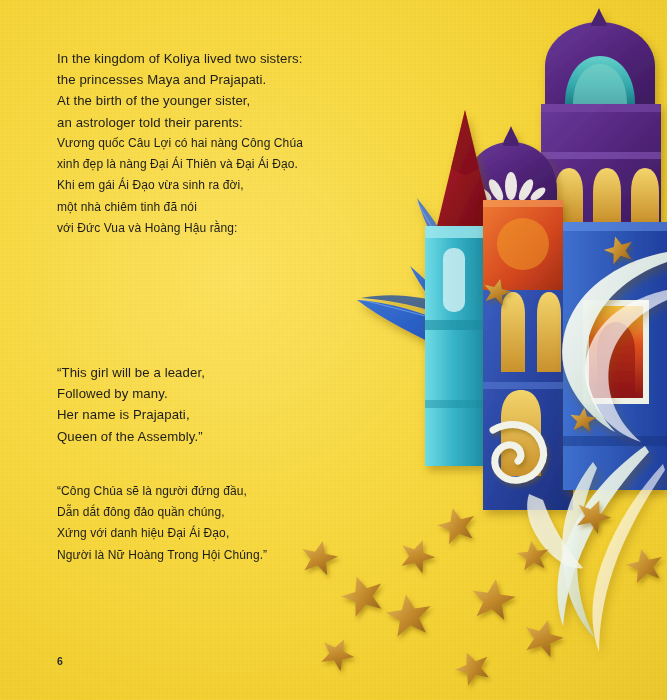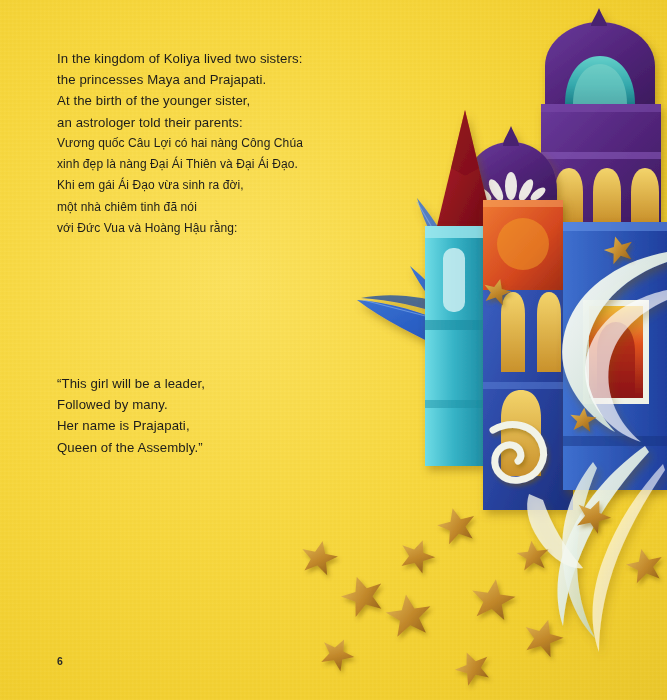--- a/index.html
+++ b/index.html
@@ -40,21 +40,21 @@
     line-height: 21.2px;
     letter-spacing: 0.1px;
   }
   .block-vi {
     font-size: 12px;
     line-height: 21.2px;
     letter-spacing: 0.1px;
   }
   #stanza1-en { top: 48px; }
   #stanza1-vi { top: 133px; }
-  #stanza2-en { top: 373px; }
+  #stanza2-en { top: 362px; }
   #stanza2-vi { top: 481px; }
 
   .page-number {
     position: absolute;
     left: 57px;
     top: 655px;
     font-size: 10.5px;
     font-weight: bold;
     color: #2a2a28;
   }
@@ -304,15 +304,19 @@
 xinh đẹp là nàng Đại Ái Thiên và Đại Ái Đạo.
 Khi em gái Ái Đạo vừa sinh ra đời,
 một nhà chiêm tinh đã nói
 với Đức Vua và Hoàng Hậu rằng:</div>
 
   <div class="text-block block-en" id="stanza2-en">“This girl will be a leader,
 Followed by many.
 Her name is Prajapati,
 Queen of the Assembly.”</div>
 
+  <div class="text-block block-vi" id="stanza2-vi">“Công Chúa sẽ là người đứng đầu,
+Dẫn dắt đông đảo quần chúng,
+Xứng với danh hiệu Đại Ái Đạo,
+Người là Nữ Hoàng Trong Hội Chúng.”</div>
 
   <div class="page-number">6</div>
 </div>
 
 </body></html>

